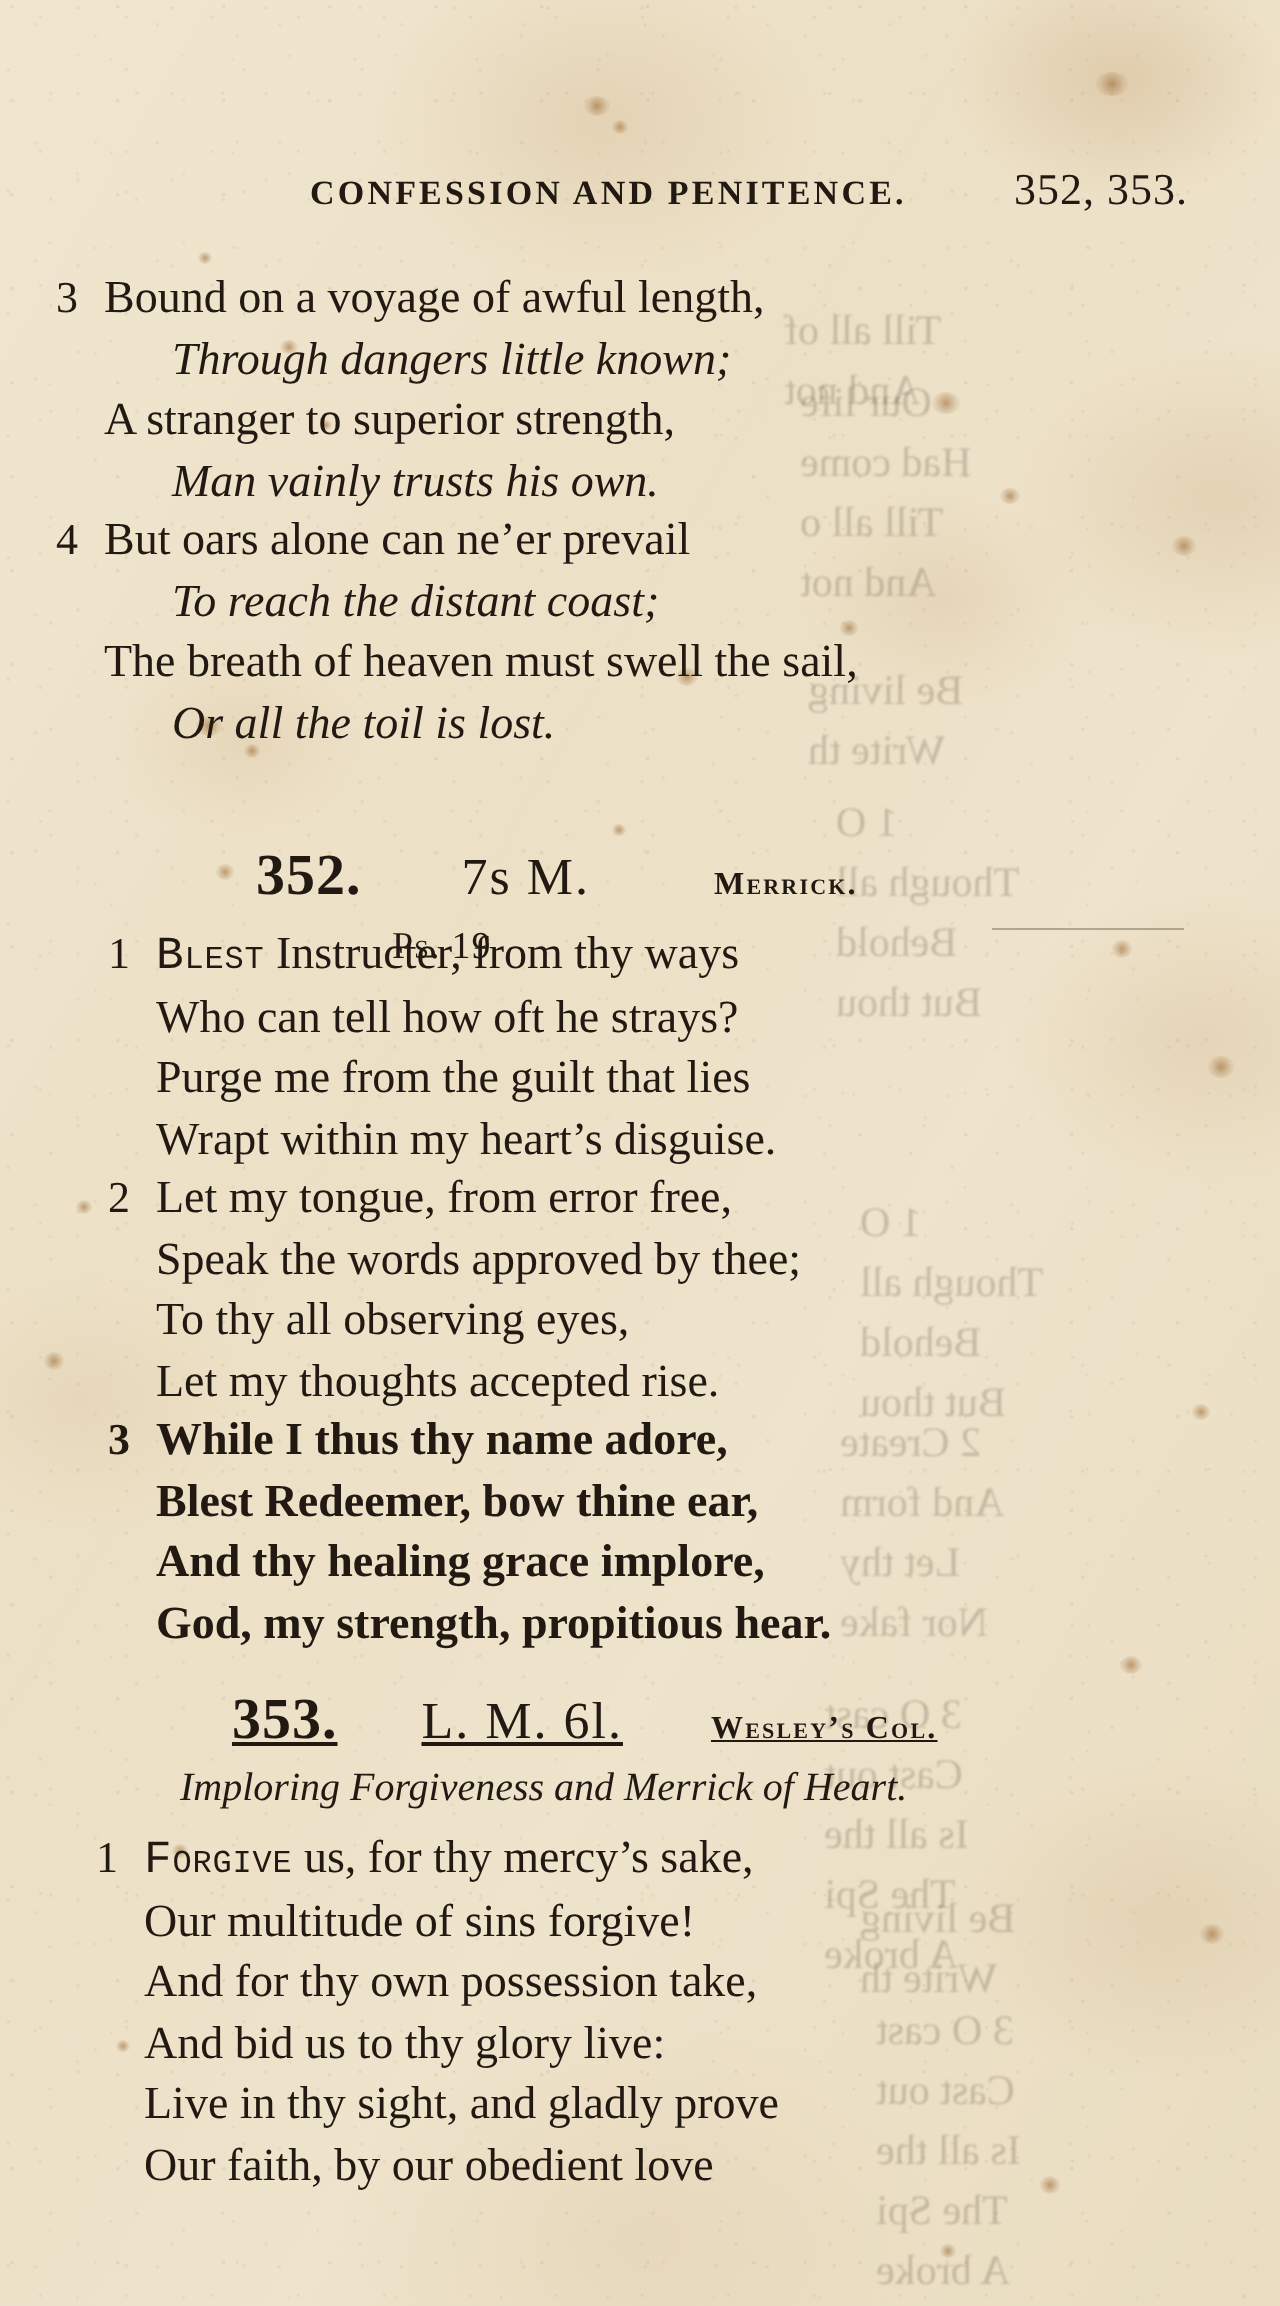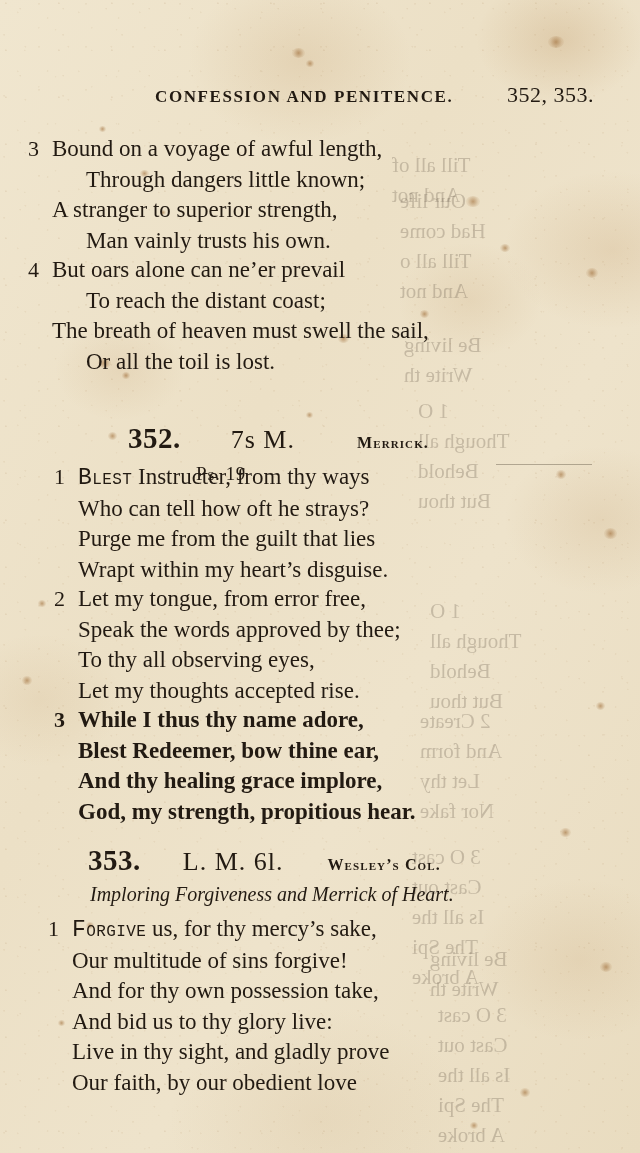--- a/index.html
+++ b/index.html
@@ -112,21 +112,21 @@
 
   .stanza {
     position: absolute;
     left: 52px;
     font-size: 23px;
     line-height: 30.5px;
   }
   .line {
     white-space: pre;
   }
-  .line.indent { padding-left: 34px; }
+  .line.indent { padding-left: 34px; font-style: italic; }
 
   .vnum {
     display: inline-block;
     width: 24px;
     margin-left: -24px;
     font-size: 22px;
   }
 
   .smallcaps {
     font-variant: small-caps;
@@ -293,21 +293,21 @@
     </div>
 
     <div class="stanza" style="top:705px; left:78px;font-weight:bold;">
       <div class="line"><span class="vnum">3</span><span>While I thus thy name adore,</span></div>
       <div class="line"><span>Blest Redeemer, bow thine ear,</span></div>
       <div class="line"><span>And thy healing grace implore,</span></div>
       <div class="line"><span>God, my strength, propitious hear.</span></div>
     </div>
 
     <div class="hymn-head" style="top:844px;">
-      <div class="head-row" style="padding-left:88px;">
+      <div class="head-row" style="padding-left:116px;text-decoration:underline;">
         <span class="hymn-no">353.</span>
         <span class="hymn-meter" style="margin-left:42px;">L. M. 6l.</span>
         <span class="hymn-author" style="margin-left:44px;">Wesley’s Col.</span>
       </div>
       <div class="sub-row" style="padding-left:90px; margin-top:6px;">
         <span class="hymn-subtitle">Imploring Forgiveness and Merrick of Heart.</span>
       </div>
     </div>
 
     <div class="stanza" style="top:914px; left:72px;">

